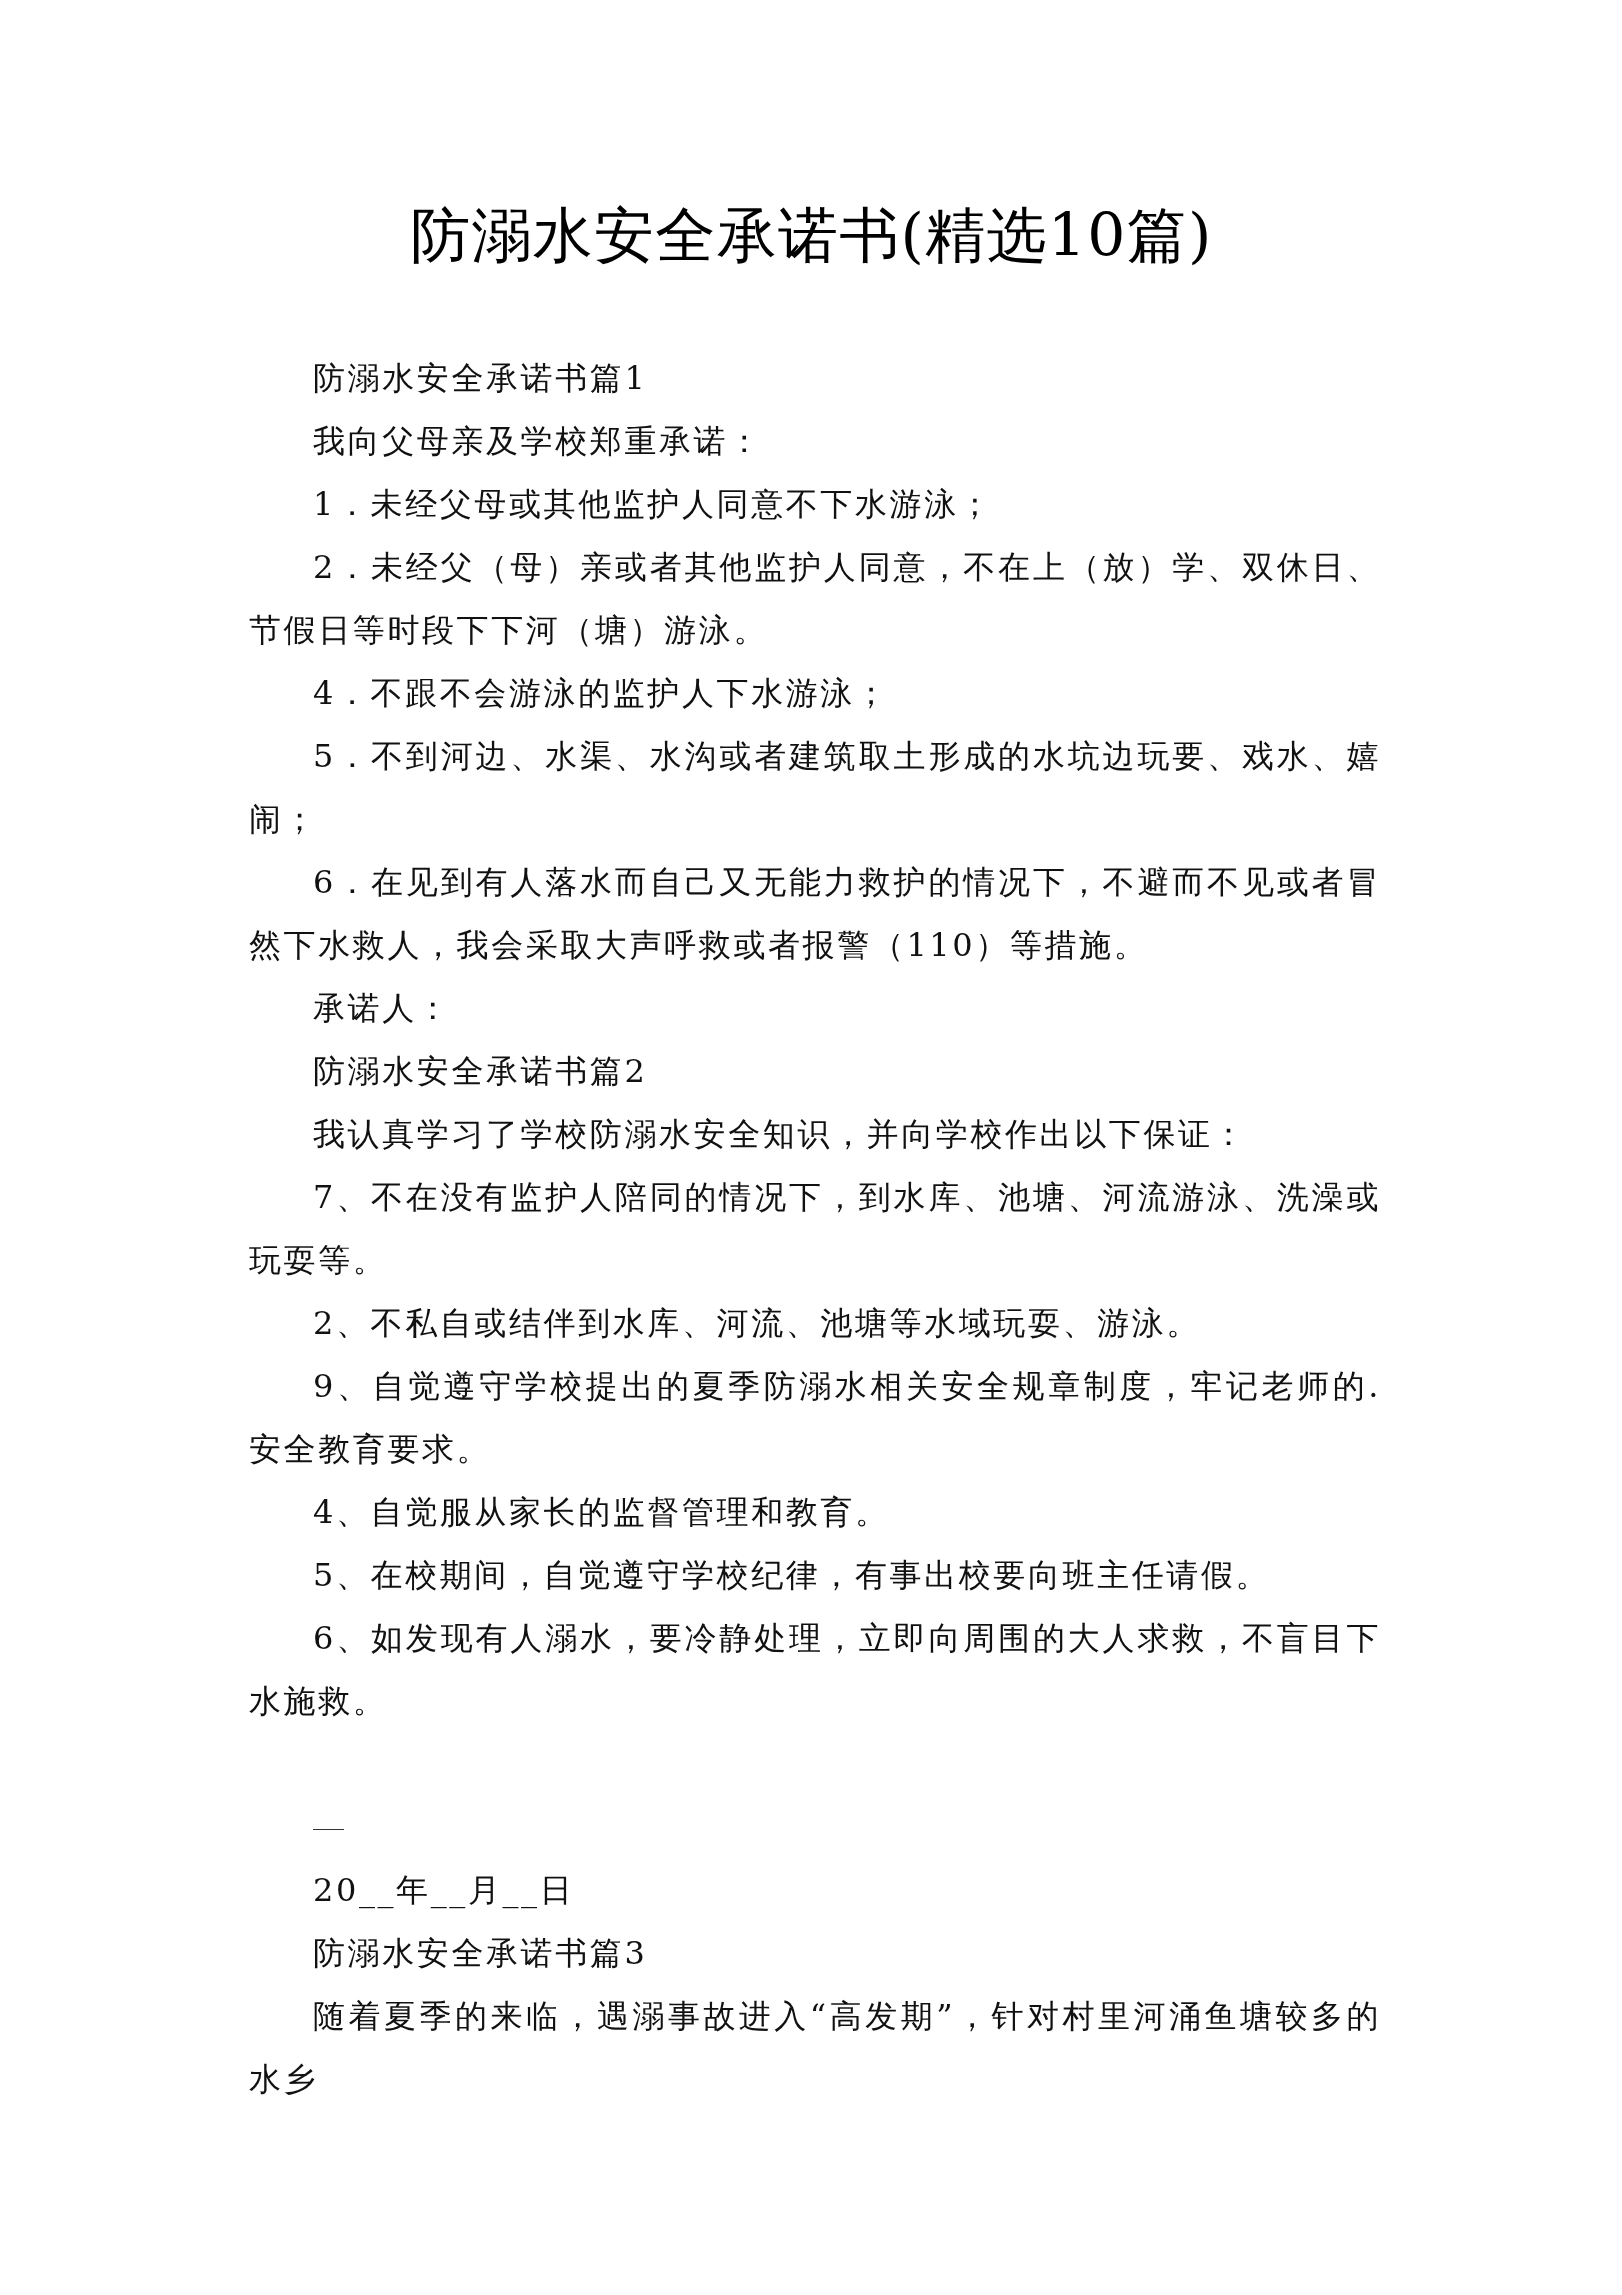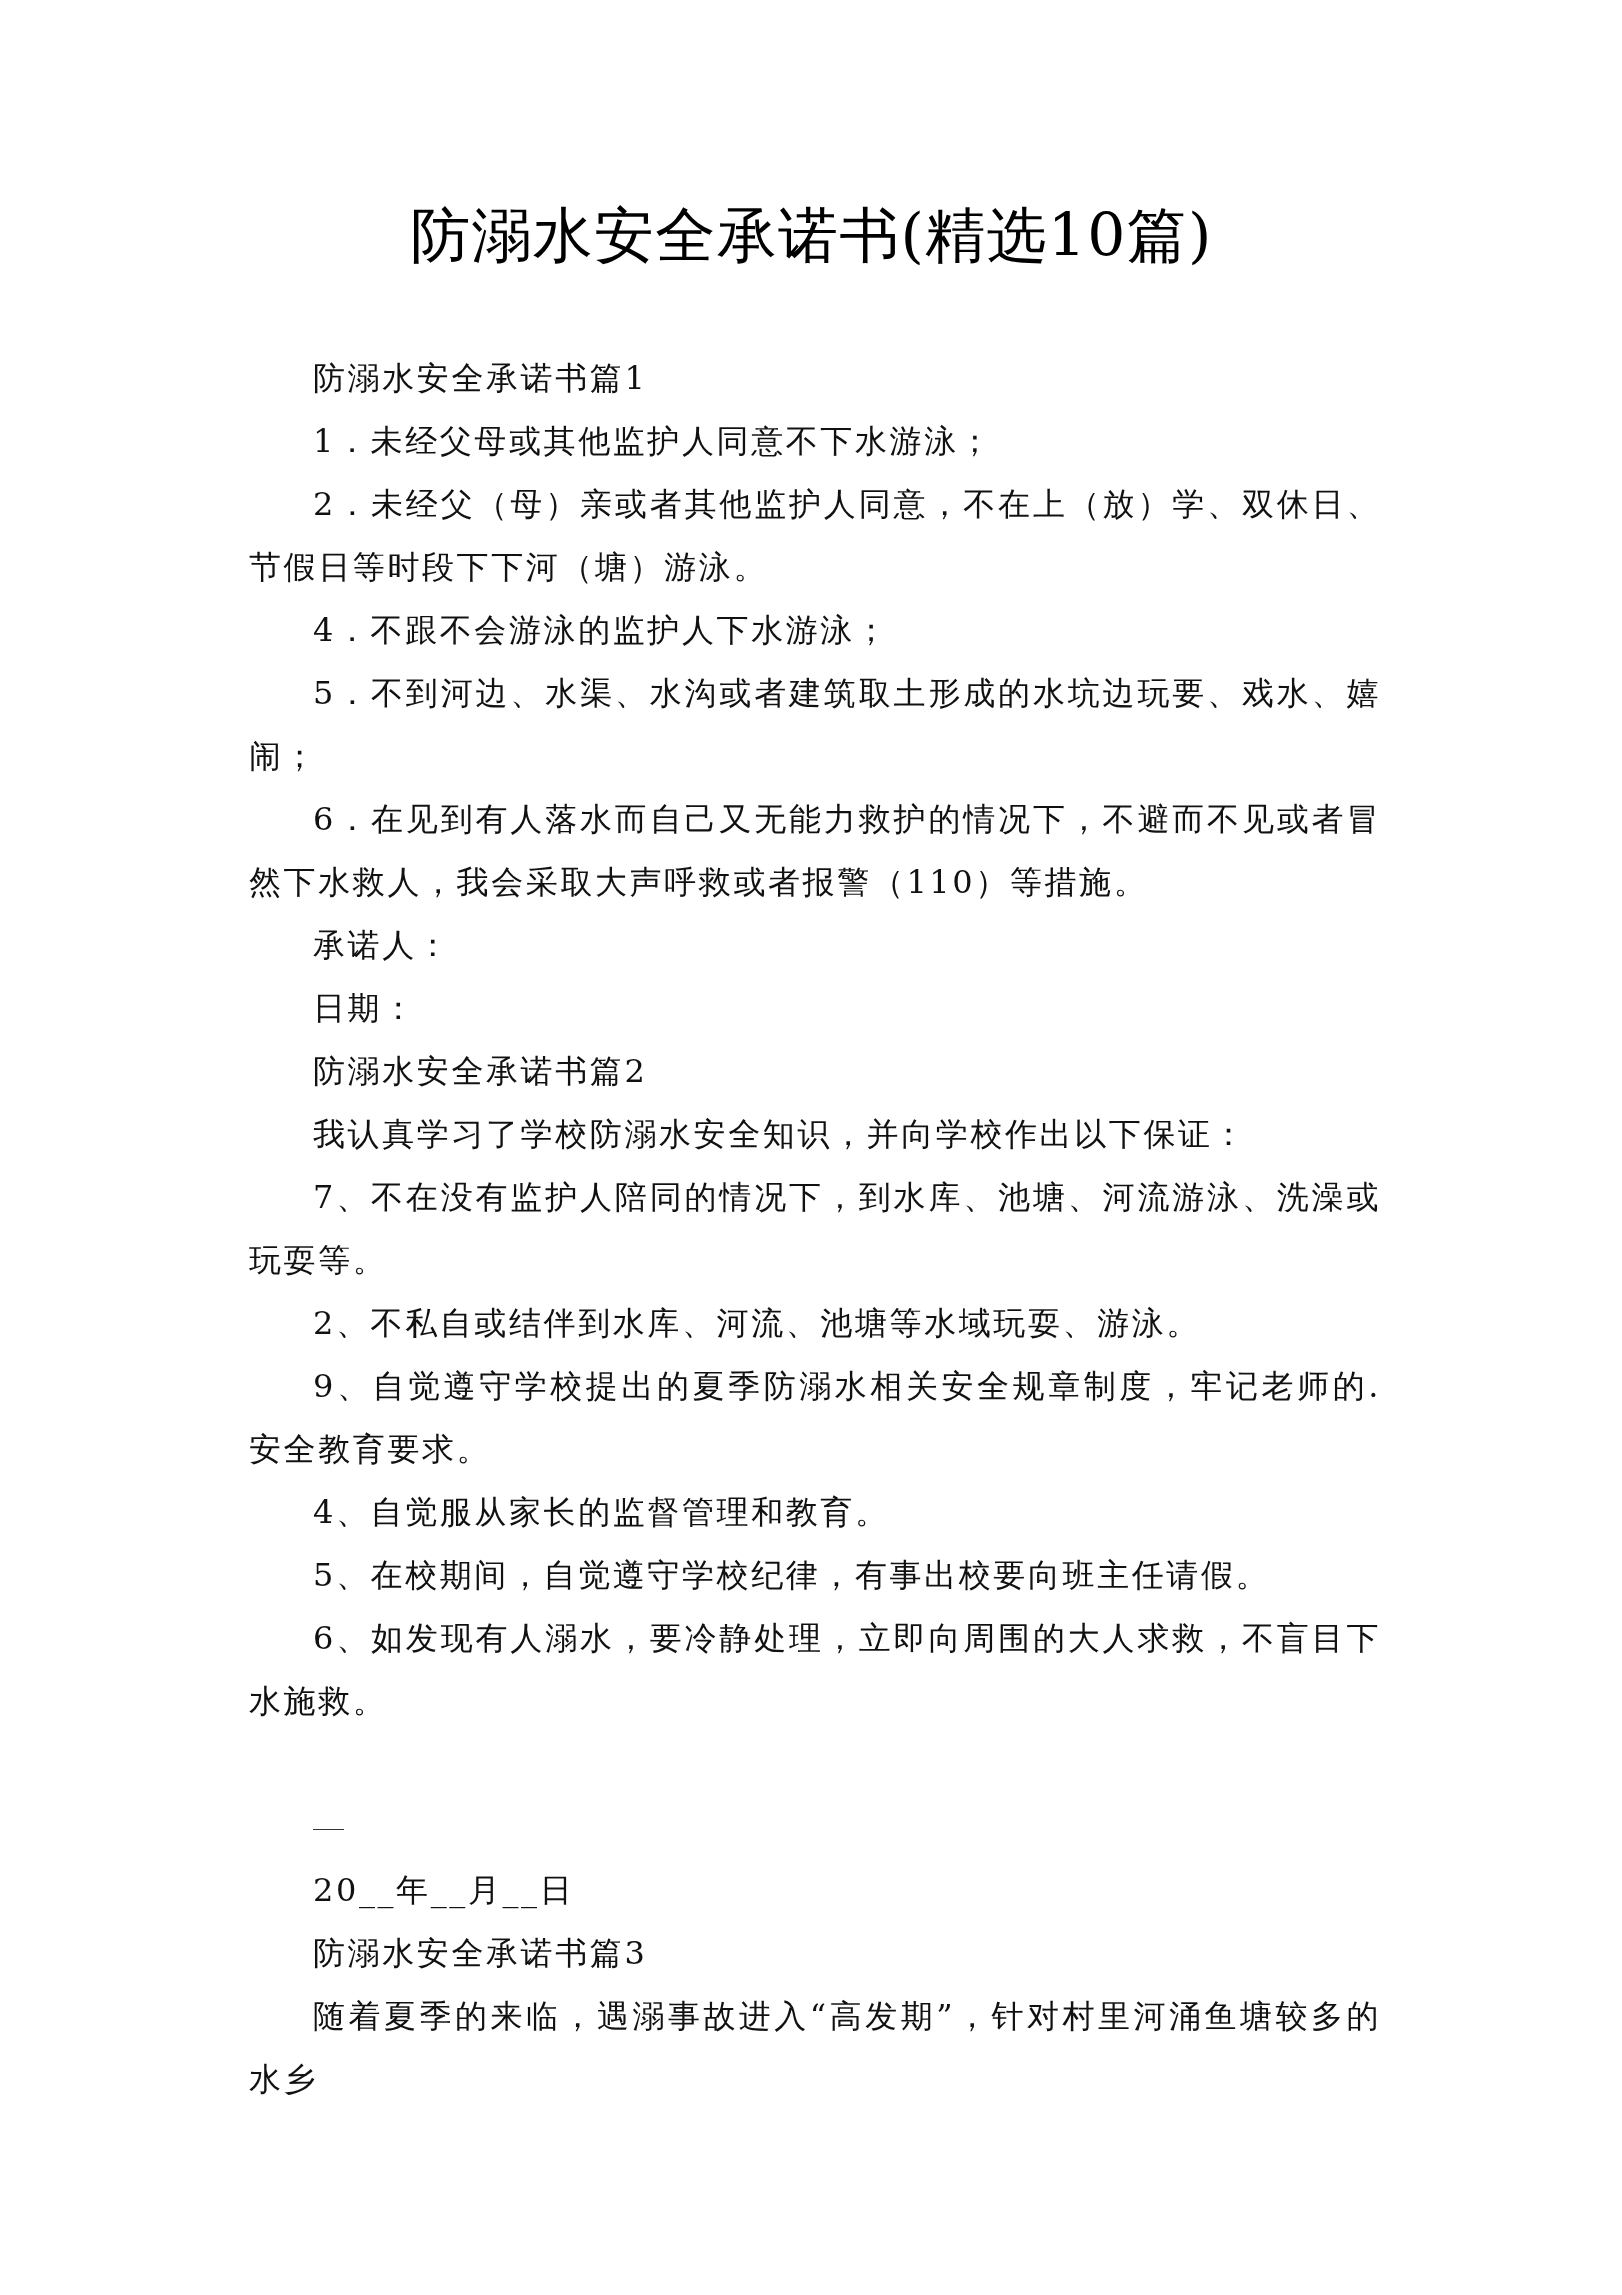--- a/index.html
+++ b/index.html
@@ -17,27 +17,27 @@
 </style>
 </head>
 <body>
 
 <div class="page">
   <div class="title">防溺水安全承诺书(精选10篇)</div>
 
   <div class="body">
 
     <p class="p">防溺水安全承诺书篇1</p>
+    <p class="p">我向父母亲及学校郑重承诺：</p>
     <p class="p">1．未经父母或其他监护人同意不下水游泳；</p>
     <p class="p">2．未经父（母）亲或者其他监护人同意，不在上（放）学、双休日、节假日等时段下下河（塘）游泳。</p>
     <p class="p">4．不跟不会游泳的监护人下水游泳；</p>
     <p class="p">5．不到河边、水渠、水沟或者建筑取土形成的水坑边玩要、戏水、嬉闹；</p>
     <p class="p">6．在见到有人落水而自己又无能力救护的情况下，不避而不见或者冒然下水救人，我会采取大声呼救或者报警（110）等措施。</p>
     <p class="p">承诺人：</p>
-    <p class="p">日期：</p>
 
     <p class="p">防溺水安全承诺书篇2</p>
     <p class="p">我认真学习了学校防溺水安全知识，并向学校作出以下保证：</p>
     <p class="p">7、不在没有监护人陪同的情况下，到水库、池塘、河流游泳、洗澡或玩耍等。</p>
     <p class="p">2、不私自或结伴到水库、河流、池塘等水域玩耍、游泳。</p>
     <p class="p">9、自觉遵守学校提出的夏季防溺水相关安全规章制度，牢记老师的.安全教育要求。</p>
     <p class="p">4、自觉服从家长的监督管理和教育。</p>
     <p class="p">5、在校期间，自觉遵守学校纪律，有事出校要向班主任请假。</p>
     <p class="p">6、如发现有人溺水，要冷静处理，立即向周围的大人求救，不盲目下水施救。</p>
     <div class="blank-line"></div>

